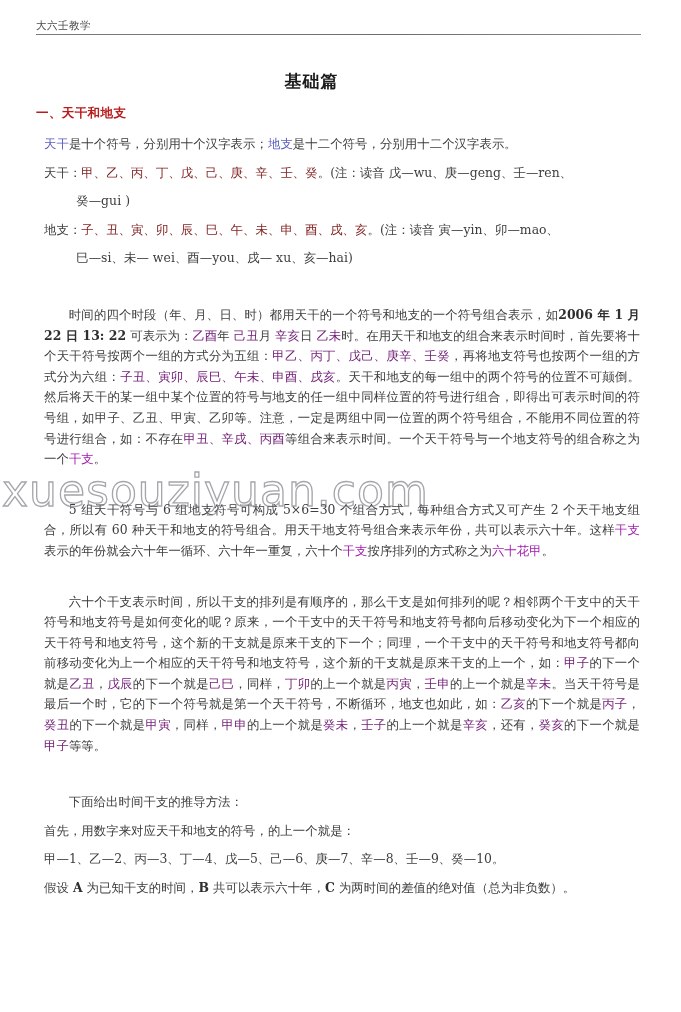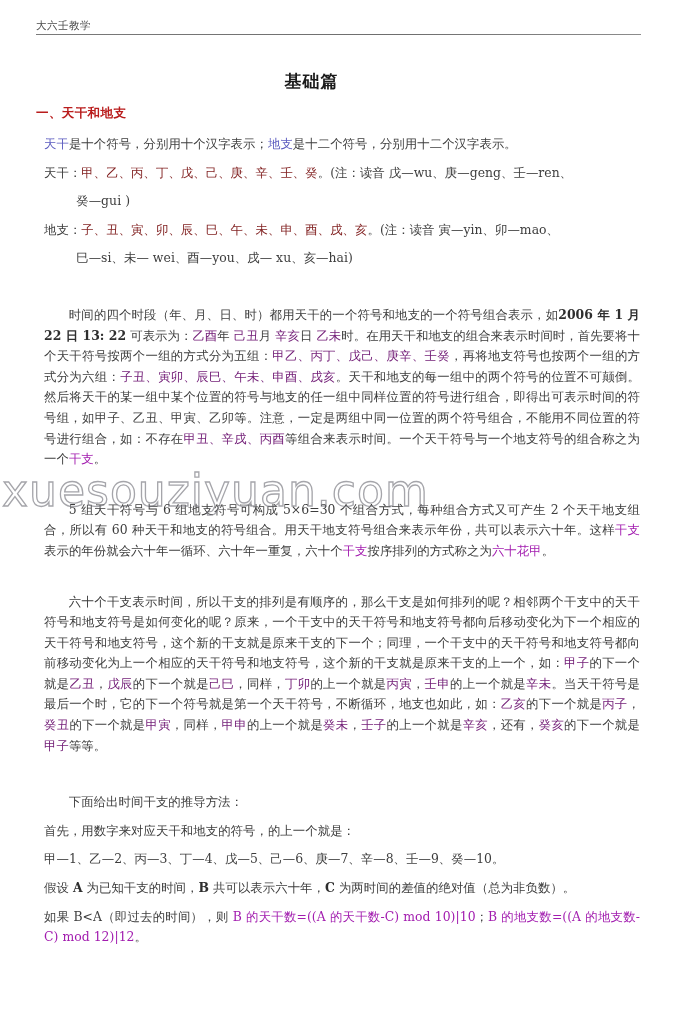--- a/index.html
+++ b/index.html
@@ -177,21 +177,20 @@
 
     <div class="gap-lg"></div>
 
     <p class="para">下面给出时间干支的推导方法：</p>
     <p class="line">首先，用数字来对应天干和地支的符号，的上一个就是：</p>
     <p class="line c-orange-d">甲—1、乙—2、丙—3、丁—4、戊—5、己—6、庚—7、辛—8、壬—9、癸—10。</p>
 
     <p class="line"><span>假设 </span><span class="c-purple bold-n">A</span><span> 为已知干支的时间，</span><span class="c-purple bold-n">B</span><span> 共可以表示六十年，</span><span class="c-purple bold-n">C</span><span> 为两时间的差值的绝对值（总为非负数）。</span></p>
 
 
-    <p class="line"><span>如果 B&lt;A（即过去的时间），则 </span><span class="c-purple">B 的天干数=((A 的天干数-C) mod 10)|10</span><span>；</span><span class="c-purple">B 的地支数=((A 的地支数-C) mod 12)|12</span><span>。</span></p>
 
   </div>
 
   <div class="watermark">
     <div class="wm-line1">xuesouziyuan.com</div>
   </div>
 
 </div>
 
 </body></html>

